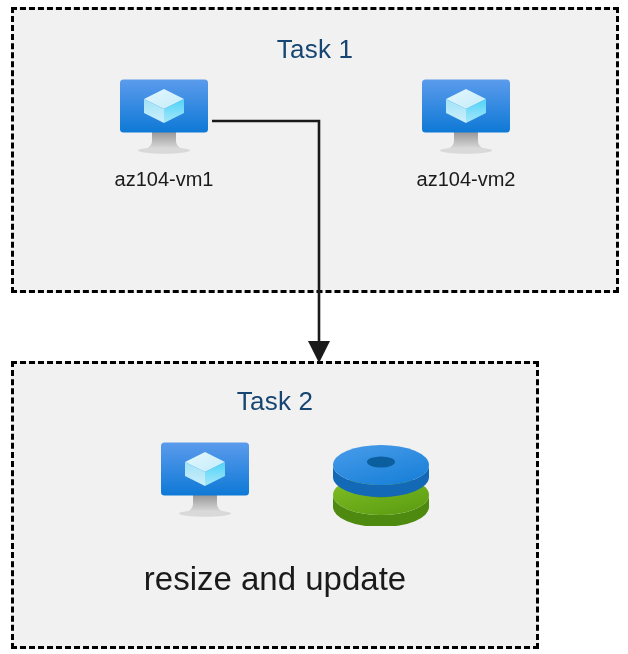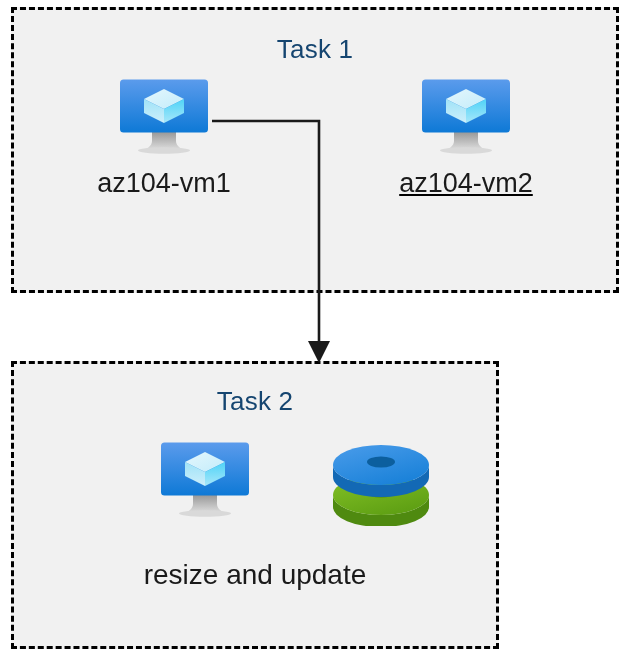--- a/index.html
+++ b/index.html
@@ -29,21 +29,21 @@
   }
   #task1-box {
     left: 11px;
     top: 7px;
     width: 608px;
     height: 286px;
   }
   #task2-box {
     left: 11px;
     top: 361px;
-    width: 488px;
+    width: 528px;
     height: 288px;
   }
 
   .task-title {
     position: absolute;
     width: 100%;
     text-align: center;
     left: 0;
     font-size: 26px;
     color: #154570;
@@ -52,28 +52,28 @@
   }
   #task1-title { top: 24px; }
   #task2-title { top: 22px; }
 
   
   .node {
     position: absolute;
     text-align: center;
   }
   .node-label {
-    font-size: 27px;
+    font-size: 20px;
     color: #1a1a1a;
     line-height: 1.32;
     white-space: nowrap;
   }
 
   #node-vm1 { left: 58px;  top: 78px;  width: 212px; }
-  #node-vm2 { left: 360px; top: 78px;  width: 212px; text-decoration: underline; }
+  #node-vm2 { left: 360px; top: 78px;  width: 212px; }
   #node-vm3 { left: 147px; top: 441px; width: 116px; }
 
   
   .vm-icon {
     position: relative;
     width: 104px;
     height: 78px;
     margin: 0 auto;
   }
   .vm-icon svg { display: block; }
@@ -93,21 +93,21 @@
     position: absolute;
     left: 0;
     top: 0;
     width: 628px;
     height: 654px;
     pointer-events: none;
   }
 
   
   .label-block { margin-top: 10px; }
-  #vm3-label { font-size: 28px; }
+  #vm3-label { font-size: 33px; }
 </style>
 </head>
 <body>
 
 <div id="diagram">
 
   <div id="task1-box" class="task-box">
     <div id="task1-title" class="task-title">Task 1</div>
   </div>
 

